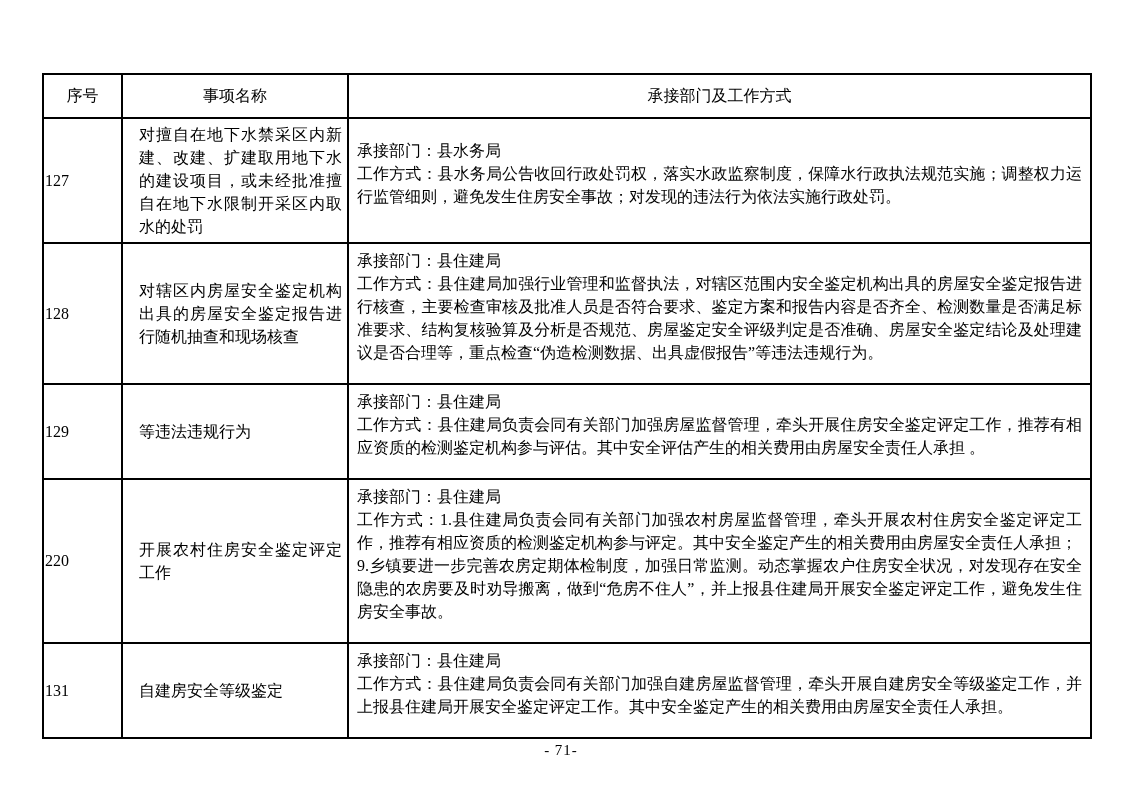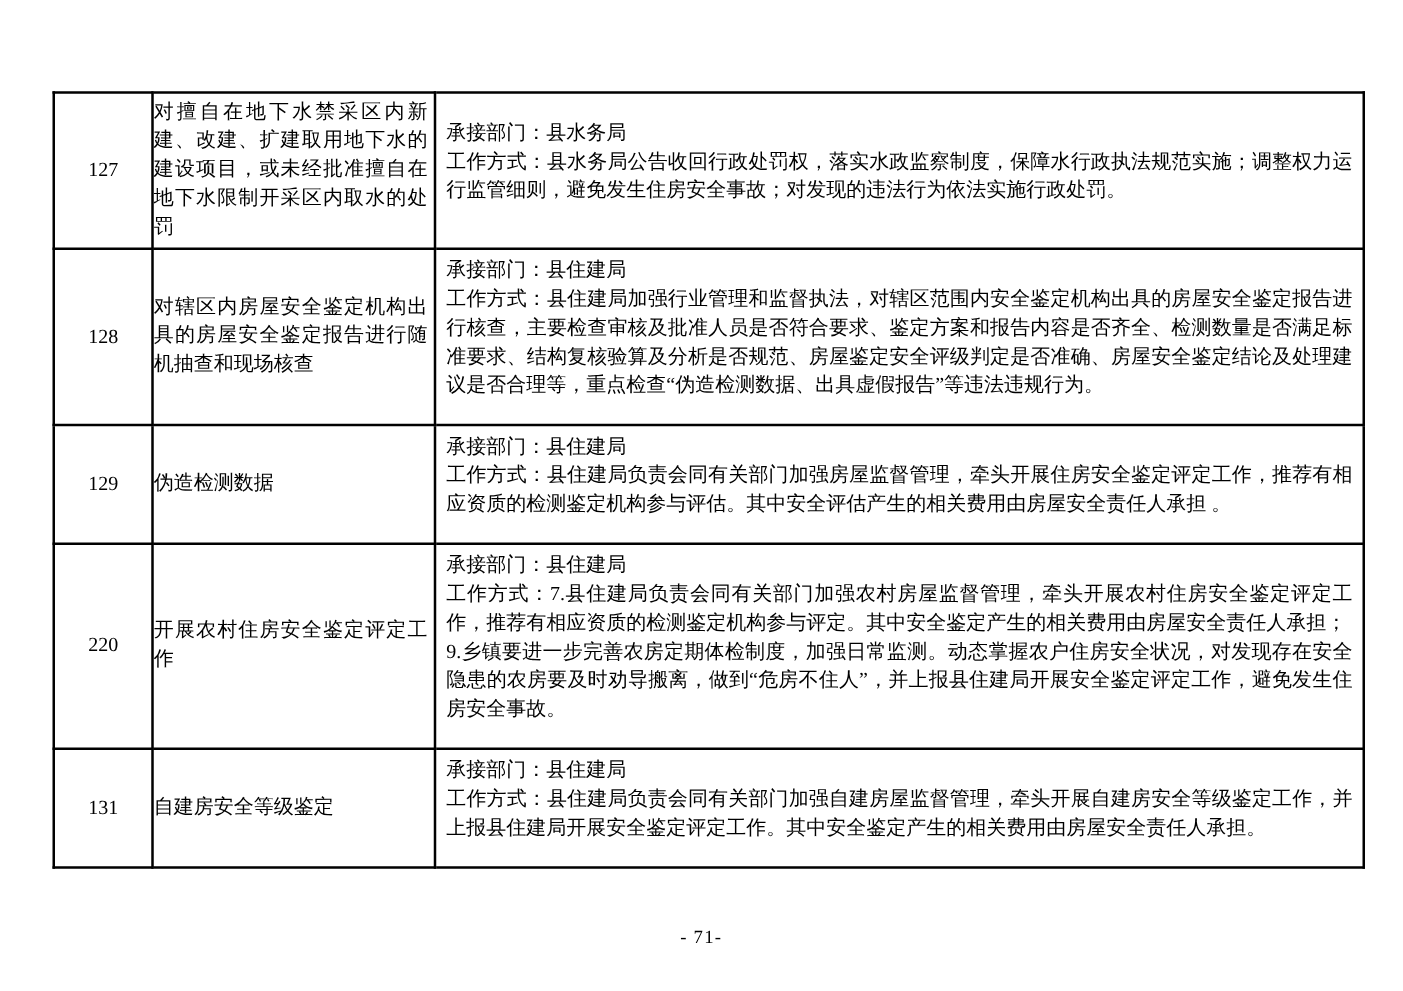--- a/index.html
+++ b/index.html
@@ -38,29 +38,27 @@
     font-size: 16px;
     padding: 2px 4px;
   }
   .row-h   { height: 44px; }
   .row-127 { height: 97px; }
   .row-128 { height: 128px; }
   .row-129 { height: 81px; }
   .row-130 { height: 130px; }
   .row-131 { height: 92px; }
   td.c-id {
-    text-align: center;
     font-size: 15px;
     font-family: "Liberation Serif", "DejaVu Serif", serif;
   }
   td.c-name {
     text-align: justify;
-    padding: 4px 5px 4px 0;
+    padding: 4px 5px 4px 16px;
     line-height: 23px;
-    font-family: Liberation Mono, monospace;
   }
   td.c-detail {
     padding: 5px 8px 19px 8px;
     line-height: 23px;
   }
   td.c-detail .para {
     text-align: justify;
     text-justify: inter-ideograph;
   }
   .footer {
@@ -79,20 +77,25 @@
 <div class="page">
 
   <table class="grid">
     <colgroup>
       <col style="width:79px">
       <col style="width:226px">
       <col>
     </colgroup>
 
     <tbody>
+        <tr class="row-h">
+      <th class="hdr">序号</th>
+      <th class="hdr">事项名称</th>
+      <th class="hdr">承接部门及工作方式</th>
+    </tr>
 
     <tr class="row-127">
       <td class="c-id">127</td>
       <td class="c-name">对擅自在地下水禁采区内新建、改建、扩建取用地下水的建设项目，或未经批准擅自在地下水限制开采区内取水的处罚</td>
       <td class="c-detail">
         <div class="para">承接部门：县水务局</div>
         <div class="para">工作方式：县水务局公告收回行政处罚权，落实水政监察制度，保障水行政执法规范实施；调整权力运行监管细则，避免发生住房安全事故；对发现的违法行为依法实施行政处罚。</div>
         <div class="para"></div>
       </td>
     </tr>
@@ -102,34 +105,34 @@
       <td class="c-name">对辖区内房屋安全鉴定机构出具的房屋安全鉴定报告进行随机抽查和现场核查</td>
       <td class="c-detail">
         <div class="para">承接部门：县住建局</div>
         <div class="para">工作方式：县住建局加强行业管理和监督执法，对辖区范围内安全鉴定机构出具的房屋安全鉴定报告进行核查，主要检查审核及批准人员是否符合要求、鉴定方案和报告内容是否齐全、检测数量是否满足标准要求、结构复核验算及分析是否规范、房屋鉴定安全评级判定是否准确、房屋安全鉴定结论及处理建议是否合理等，重点检查“伪造检测数据、出具虚假报告”等违法违规行为。</div>
         <div class="para"></div>
       </td>
     </tr>
 
     <tr class="row-129">
       <td class="c-id">129</td>
-      <td class="c-name">伪造检测数据</td>
+      <td class="c-name">等违法违规行为</td>
       <td class="c-detail">
         <div class="para">承接部门：县住建局</div>
         <div class="para">工作方式：县住建局负责会同有关部门加强房屋监督管理，牵头开展住房安全鉴定评定工作，推荐有相应资质的检测鉴定机构参与评估。其中安全评估产生的相关费用由房屋安全责任人承担 。</div>
         <div class="para"></div>
       </td>
     </tr>
 
     <tr class="row-130">
       <td class="c-id">220</td>
       <td class="c-name">开展农村住房安全鉴定评定工作</td>
       <td class="c-detail">
         <div class="para">承接部门：县住建局</div>
-        <div class="para">工作方式：7.县住建局负责会同有关部门加强农村房屋监督管理，牵头开展农村住房安全鉴定评定工作，推荐有相应资质的检测鉴定机构参与评定。其中安全鉴定产生的相关费用由房屋安全责任人承担；</div>
+        <div class="para">工作方式：1.县住建局负责会同有关部门加强农村房屋监督管理，牵头开展农村住房安全鉴定评定工作，推荐有相应资质的检测鉴定机构参与评定。其中安全鉴定产生的相关费用由房屋安全责任人承担；</div>
         <div class="para">9.乡镇要进一步完善农房定期体检制度，加强日常监测。动态掌握农户住房安全状况，对发现存在安全隐患的农房要及时劝导搬离，做到“危房不住人”，并上报县住建局开展安全鉴定评定工作，避免发生住房安全事故。</div>
       </td>
     </tr>
 
     <tr class="row-131">
       <td class="c-id">131</td>
       <td class="c-name">自建房安全等级鉴定</td>
       <td class="c-detail">
         <div class="para">承接部门：县住建局</div>
         <div class="para">工作方式：县住建局负责会同有关部门加强自建房屋监督管理，牵头开展自建房安全等级鉴定工作，并上报县住建局开展安全鉴定评定工作。其中安全鉴定产生的相关费用由房屋安全责任人承担。</div>

